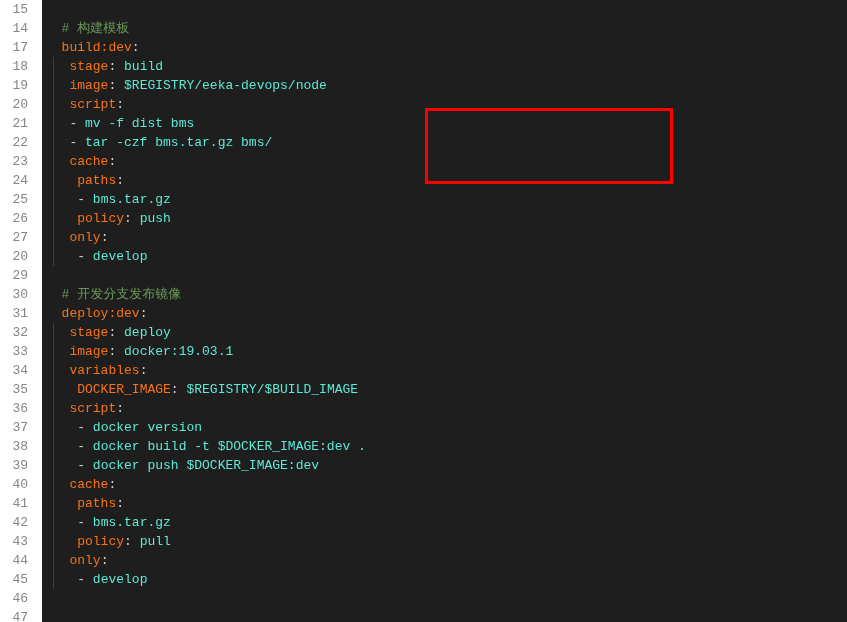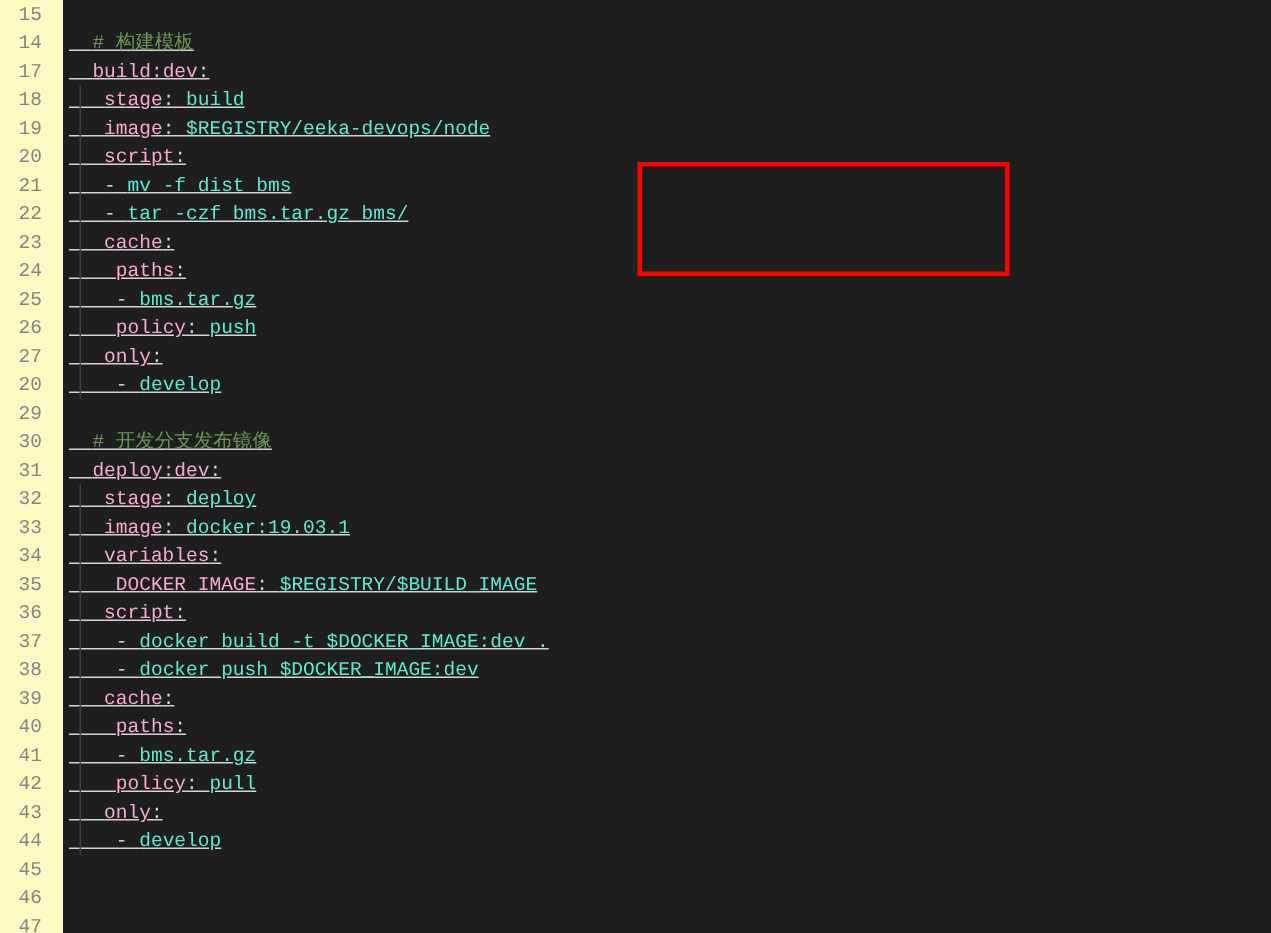--- a/index.html
+++ b/index.html
@@ -12,52 +12,51 @@
       height: 622px;
       overflow: hidden;
       position: relative;
     }
     .editor {
       display: flex;
       height: 100%;
     }
     .gutter {
       width: 42px;
-      background: #fef9c3;
+      background: #ffffff;
       text-align: right;
       padding-right: 14px;
       color: #858585;
       user-select: none;
       flex-shrink: 0;
     }
     .gutter div {
       height: 19px;
       line-height: 19px;
     }
     .code {
       flex: 1;
       padding-left: 4px;
-      text-decoration: underline;
     }
     .line {
       height: 19px;
       line-height: 19px;
       white-space: pre;
       position: relative;
     }
     .indent-guide {
       position: absolute;
       width: 1px;
       top: 0;
       bottom: 0;
       background: #404040;
     }
     .g1 { left: 7px; }
     .comment { color: #6a9955; }
-    .key { color: #f9a8d4; }
+    .key { color: #f97316; }
     .punct { color: #d4d4d4; }
     .str { color: #5eead4; }
     .highlight-box {
       position: absolute;
       border: 3px solid #ff0000;
       top: 108px;
       left: 425px;
       width: 248px;
       height: 76px;
       pointer-events: none;
@@ -119,20 +118,21 @@
       <div class="line"><span class="indent-guide g1"></span><span>   </span><span class="key">only</span><span class="punct">:</span></div>
       <div class="line"><span class="indent-guide g1"></span><span>    </span><span class="punct">- </span><span class="str">develop</span></div>
       <div class="line"></div>
       <div class="line"><span>  </span><span class="comment"># 开发分支发布镜像</span></div>
       <div class="line"><span>  </span><span class="key">deploy:dev</span><span class="punct">:</span></div>
       <div class="line"><span class="indent-guide g1"></span><span>   </span><span class="key">stage</span><span class="punct">: </span><span class="str">deploy</span></div>
       <div class="line"><span class="indent-guide g1"></span><span>   </span><span class="key">image</span><span class="punct">: </span><span class="str">docker:19.03.1</span></div>
       <div class="line"><span class="indent-guide g1"></span><span>   </span><span class="key">variables</span><span class="punct">:</span></div>
       <div class="line"><span class="indent-guide g1"></span><span>    </span><span class="key">DOCKER_IMAGE</span><span class="punct">: </span><span class="str">$REGISTRY/$BUILD_IMAGE</span></div>
       <div class="line"><span class="indent-guide g1"></span><span>   </span><span class="key">script</span><span class="punct">:</span></div>
+      <div class="line"><span class="indent-guide g1"></span><span>    </span><span class="punct">- </span><span class="str">docker version</span></div>
       <div class="line"><span class="indent-guide g1"></span><span>    </span><span class="punct">- </span><span class="str">docker build -t $DOCKER_IMAGE:dev .</span></div>
       <div class="line"><span class="indent-guide g1"></span><span>    </span><span class="punct">- </span><span class="str">docker push $DOCKER_IMAGE:dev</span></div>
       <div class="line"><span class="indent-guide g1"></span><span>   </span><span class="key">cache</span><span class="punct">:</span></div>
       <div class="line"><span class="indent-guide g1"></span><span>    </span><span class="key">paths</span><span class="punct">:</span></div>
       <div class="line"><span class="indent-guide g1"></span><span>    </span><span class="punct">- </span><span class="str">bms.tar.gz</span></div>
       <div class="line"><span class="indent-guide g1"></span><span>    </span><span class="key">policy</span><span class="punct">: </span><span class="str">pull</span></div>
       <div class="line"><span class="indent-guide g1"></span><span>   </span><span class="key">only</span><span class="punct">:</span></div>
       <div class="line"><span class="indent-guide g1"></span><span>    </span><span class="punct">- </span><span class="str">develop</span></div>
       <div class="line"></div>
     </div>

